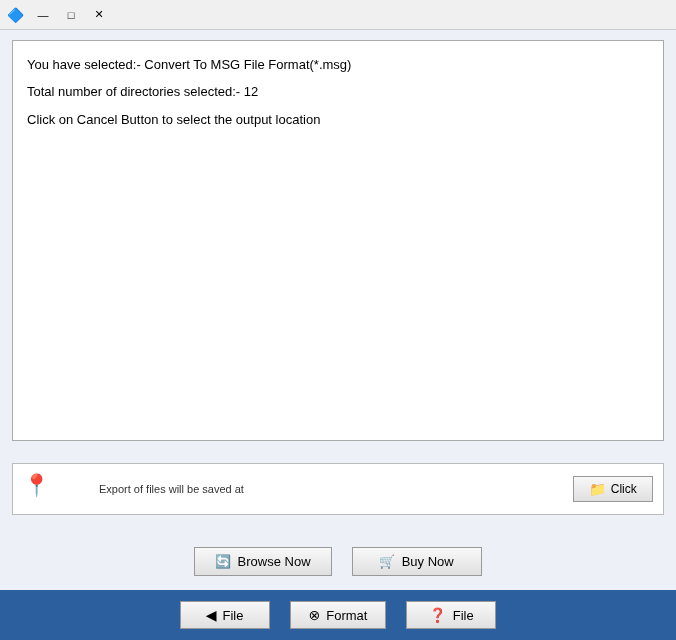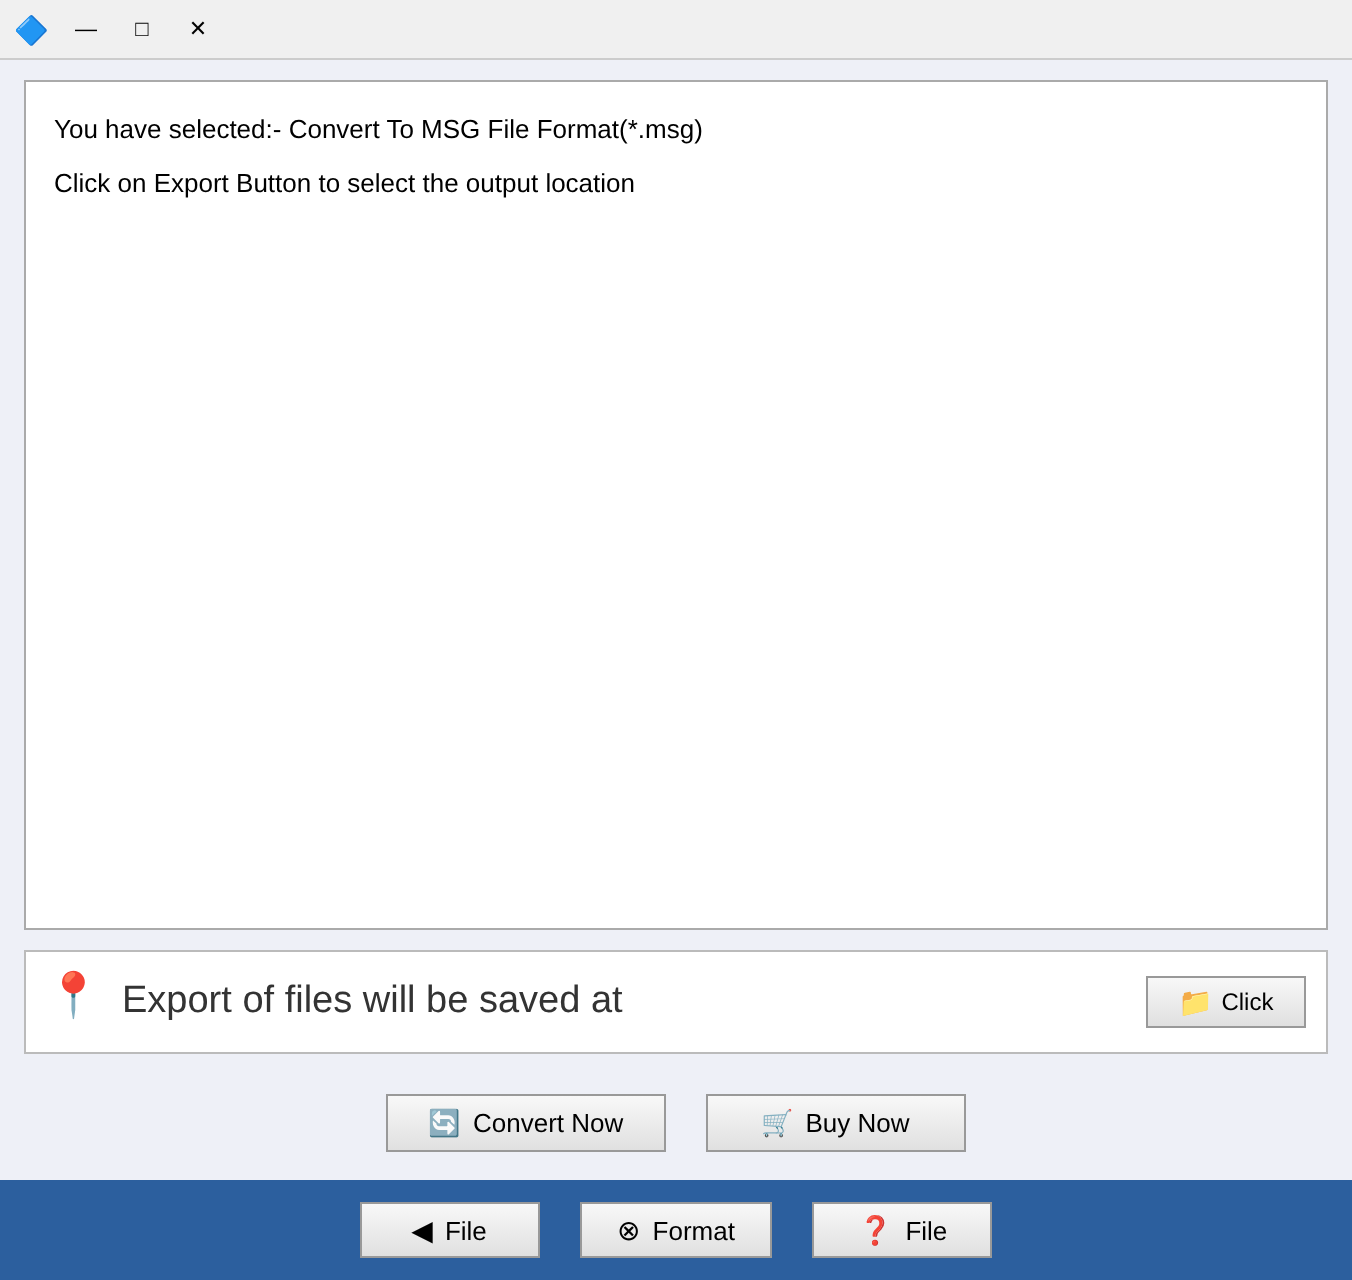--- a/index.html
+++ b/index.html
@@ -49,21 +49,21 @@
       color: #000;
     }
 
     
     .main-content {
       background: #eef0f7;
       padding: 10px 12px;
       height: calc(640px - 30px - 50px);
       display: flex;
       flex-direction: column;
-      gap: 10px;
+      gap: 22px;
     }
 
     
     .info-box {
       background: #fff;
       border: 1px solid #aaa;
       padding: 12px 14px;
       flex: 1;
       font-size: 13px;
       line-height: 1.8;
@@ -92,22 +92,23 @@
       justify-content: flex-start;
       flex-shrink: 0;
     }
     .pin-icon {
       font-size: 22px;
       color: #c0392b;
       line-height: 1;
     }
     .export-label {
       flex: 1;
-      font-size: 19px;
+      font-size: 11px;
       color: #333;
+      margin-left: 38px;
     }
     .browse-btn {
       display: flex;
       align-items: center;
       gap: 4px;
       padding: 4px 12px;
       background: linear-gradient(to bottom, #f8f8f8, #e0e0e0);
       border: 1px solid #999;
       cursor: pointer;
       font-size: 12px;
@@ -186,38 +187,39 @@
     <button class="title-btn">—</button>
     <button class="title-btn">□</button>
     <button class="title-btn close">✕</button>
   </div>
 </div>
 
 <div class="main-content">
 
   <div class="info-box">
     <p>You have selected:- Convert To MSG File Format(*.msg)</p>
-    <p>Click on Export Button to select the output location</p>
+    <p>Total number of directories selected:- 12</p>
+    <p>Click on Cancel Button to select the output location</p>
   </div>
 
   <div class="export-row">
     <div class="location-icon">
       <span class="pin-icon">📍</span>
     </div>
     <span class="export-label">Export of files will be saved at</span>
     <button class="browse-btn">
       <span class="folder-icon-img">📁</span>
       <span>Click</span>
     </button>
   </div>
 
   <div class="action-row">
     <button class="action-btn">
       <span>🔄</span>
-      <span>Convert Now</span>
+      <span>Browse Now</span>
     </button>
     <button class="action-btn buy">
       <span>🛒</span>
       <span>Buy Now</span>
     </button>
   </div>
 
 </div>
 
 <div class="bottom-bar">

